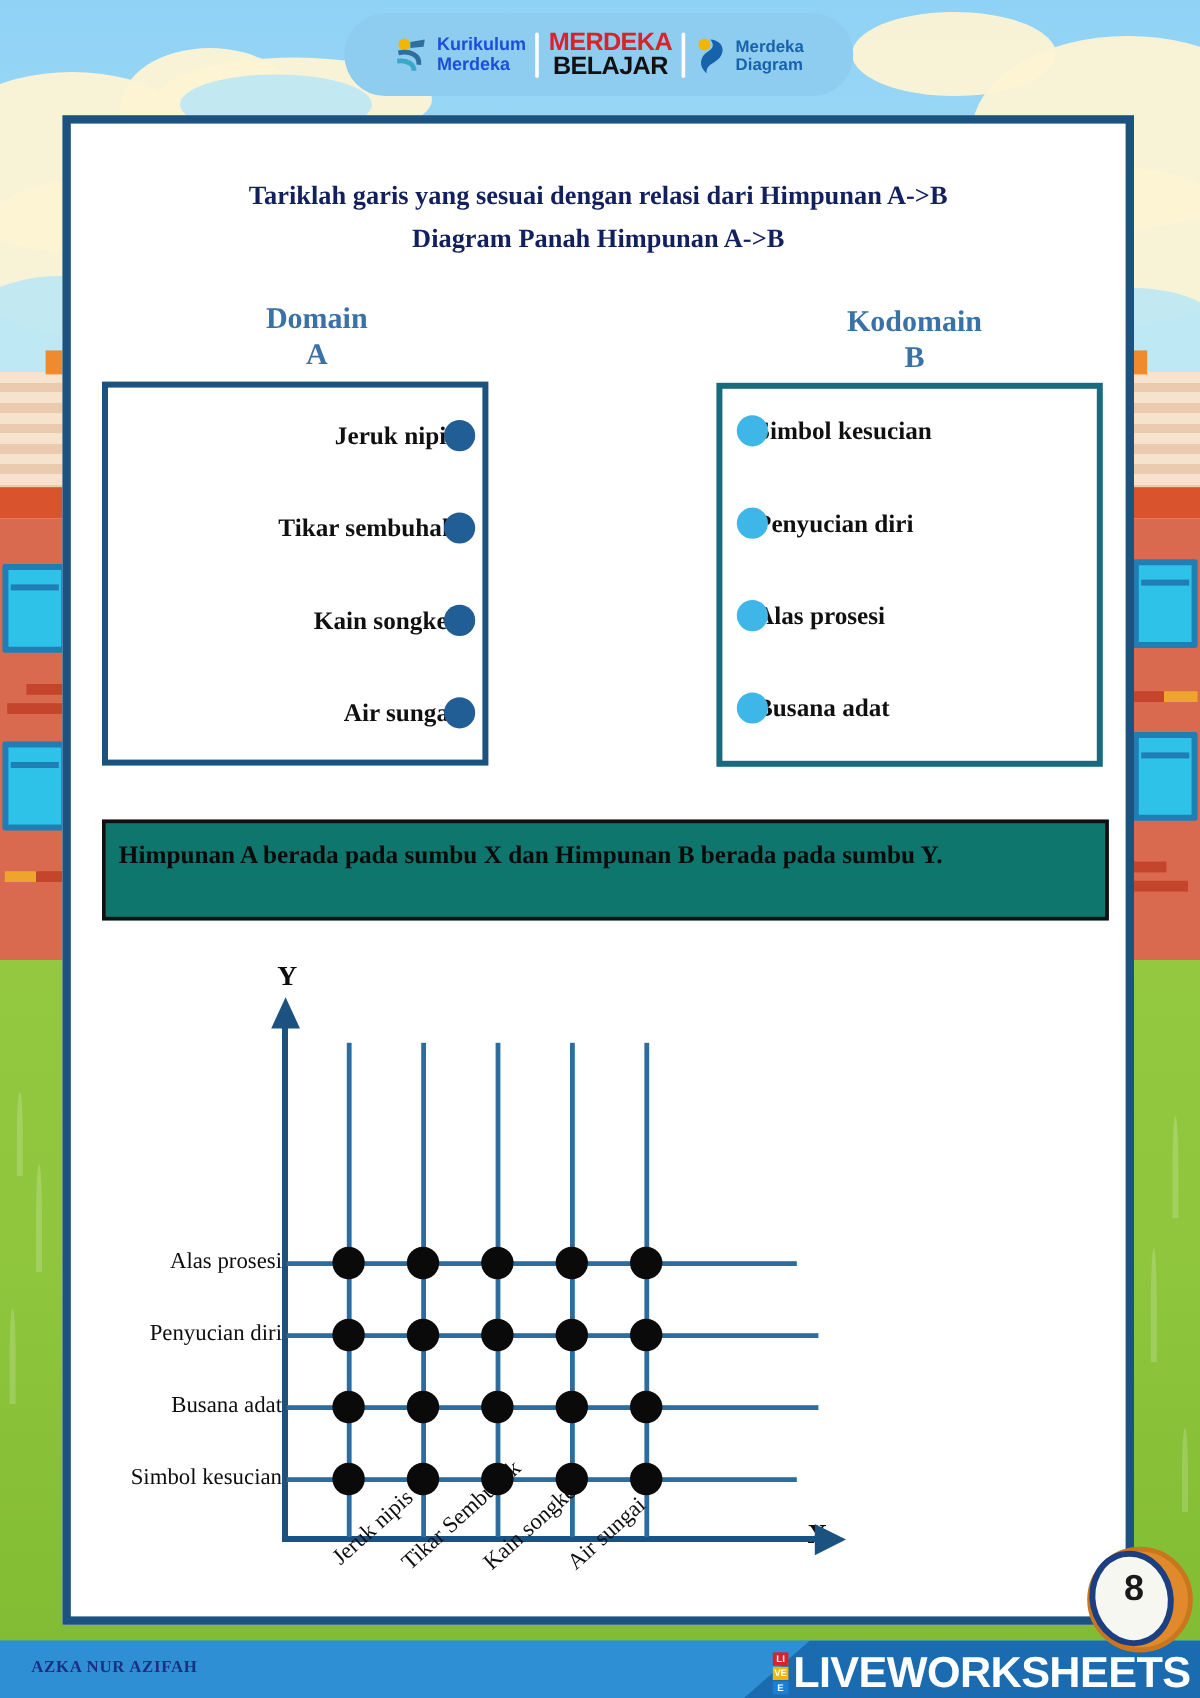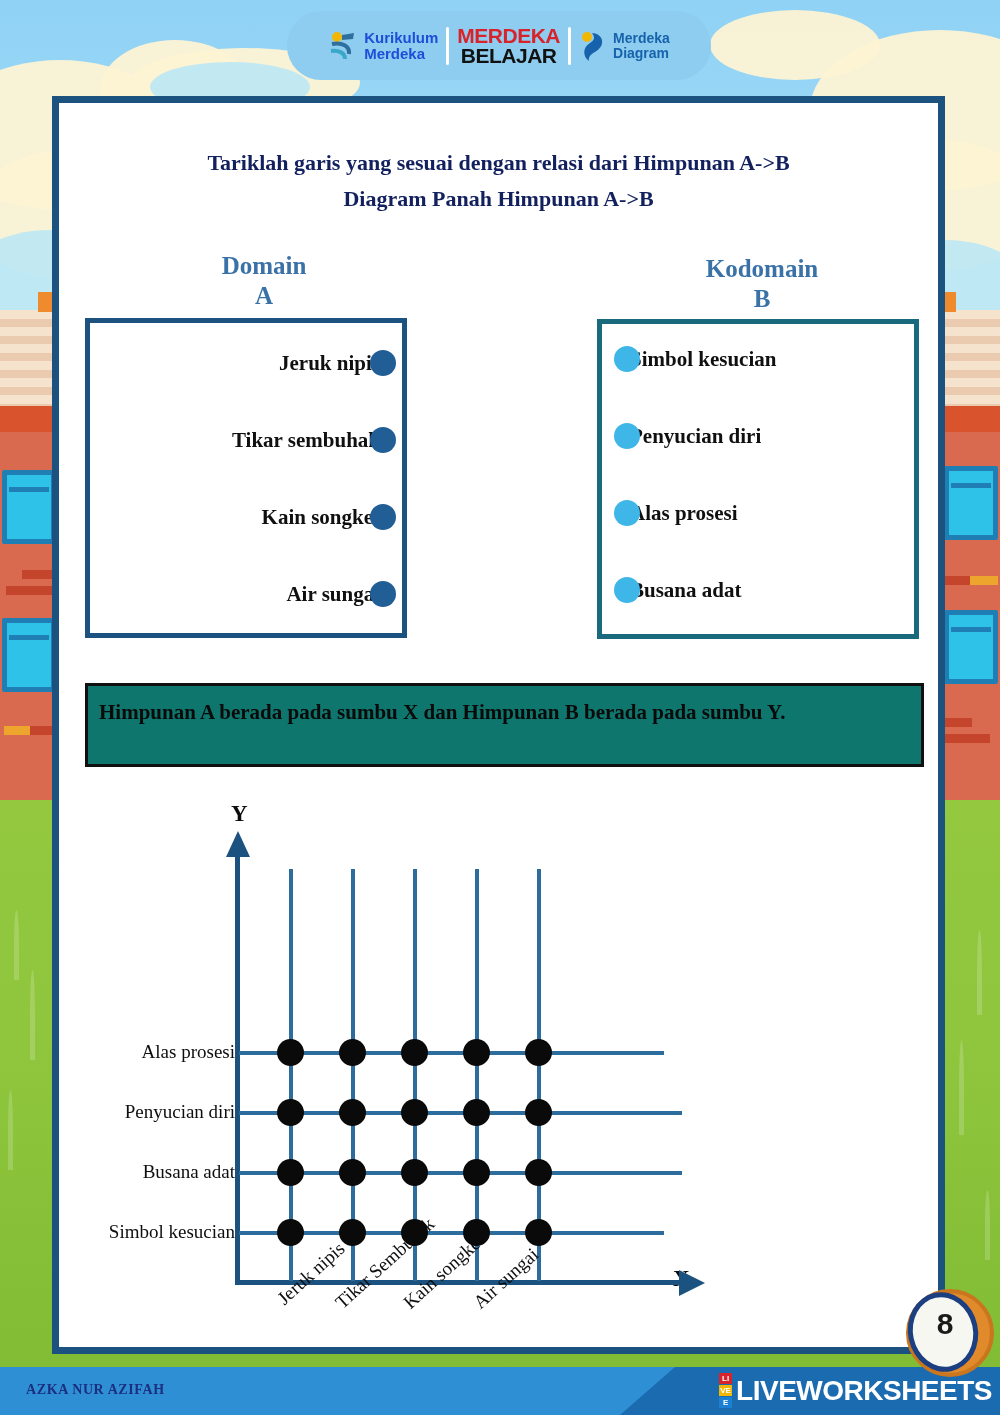--- a/index.html
+++ b/index.html
@@ -413,21 +413,21 @@
     line-height: 11px;
     text-align: center;
     color: #ffffff;
   }
   .lws-cube span:nth-child(1) { background: #d8232a; }
   .lws-cube span:nth-child(2) { background: #f2b705; }
   .lws-cube span:nth-child(3) { background: #1b7fd4; }
   #lws-word {
     font-family: "Liberation Sans", sans-serif;
     font-weight: bold;
-    font-size: 28px;
+    font-size: 36px;
     letter-spacing: -.5px;
     color: #ffffff;
   }
 </style>
 </head>
 <body>
 
 <div id="bg-scene">
   <div class="bg-sky"></div>
 

